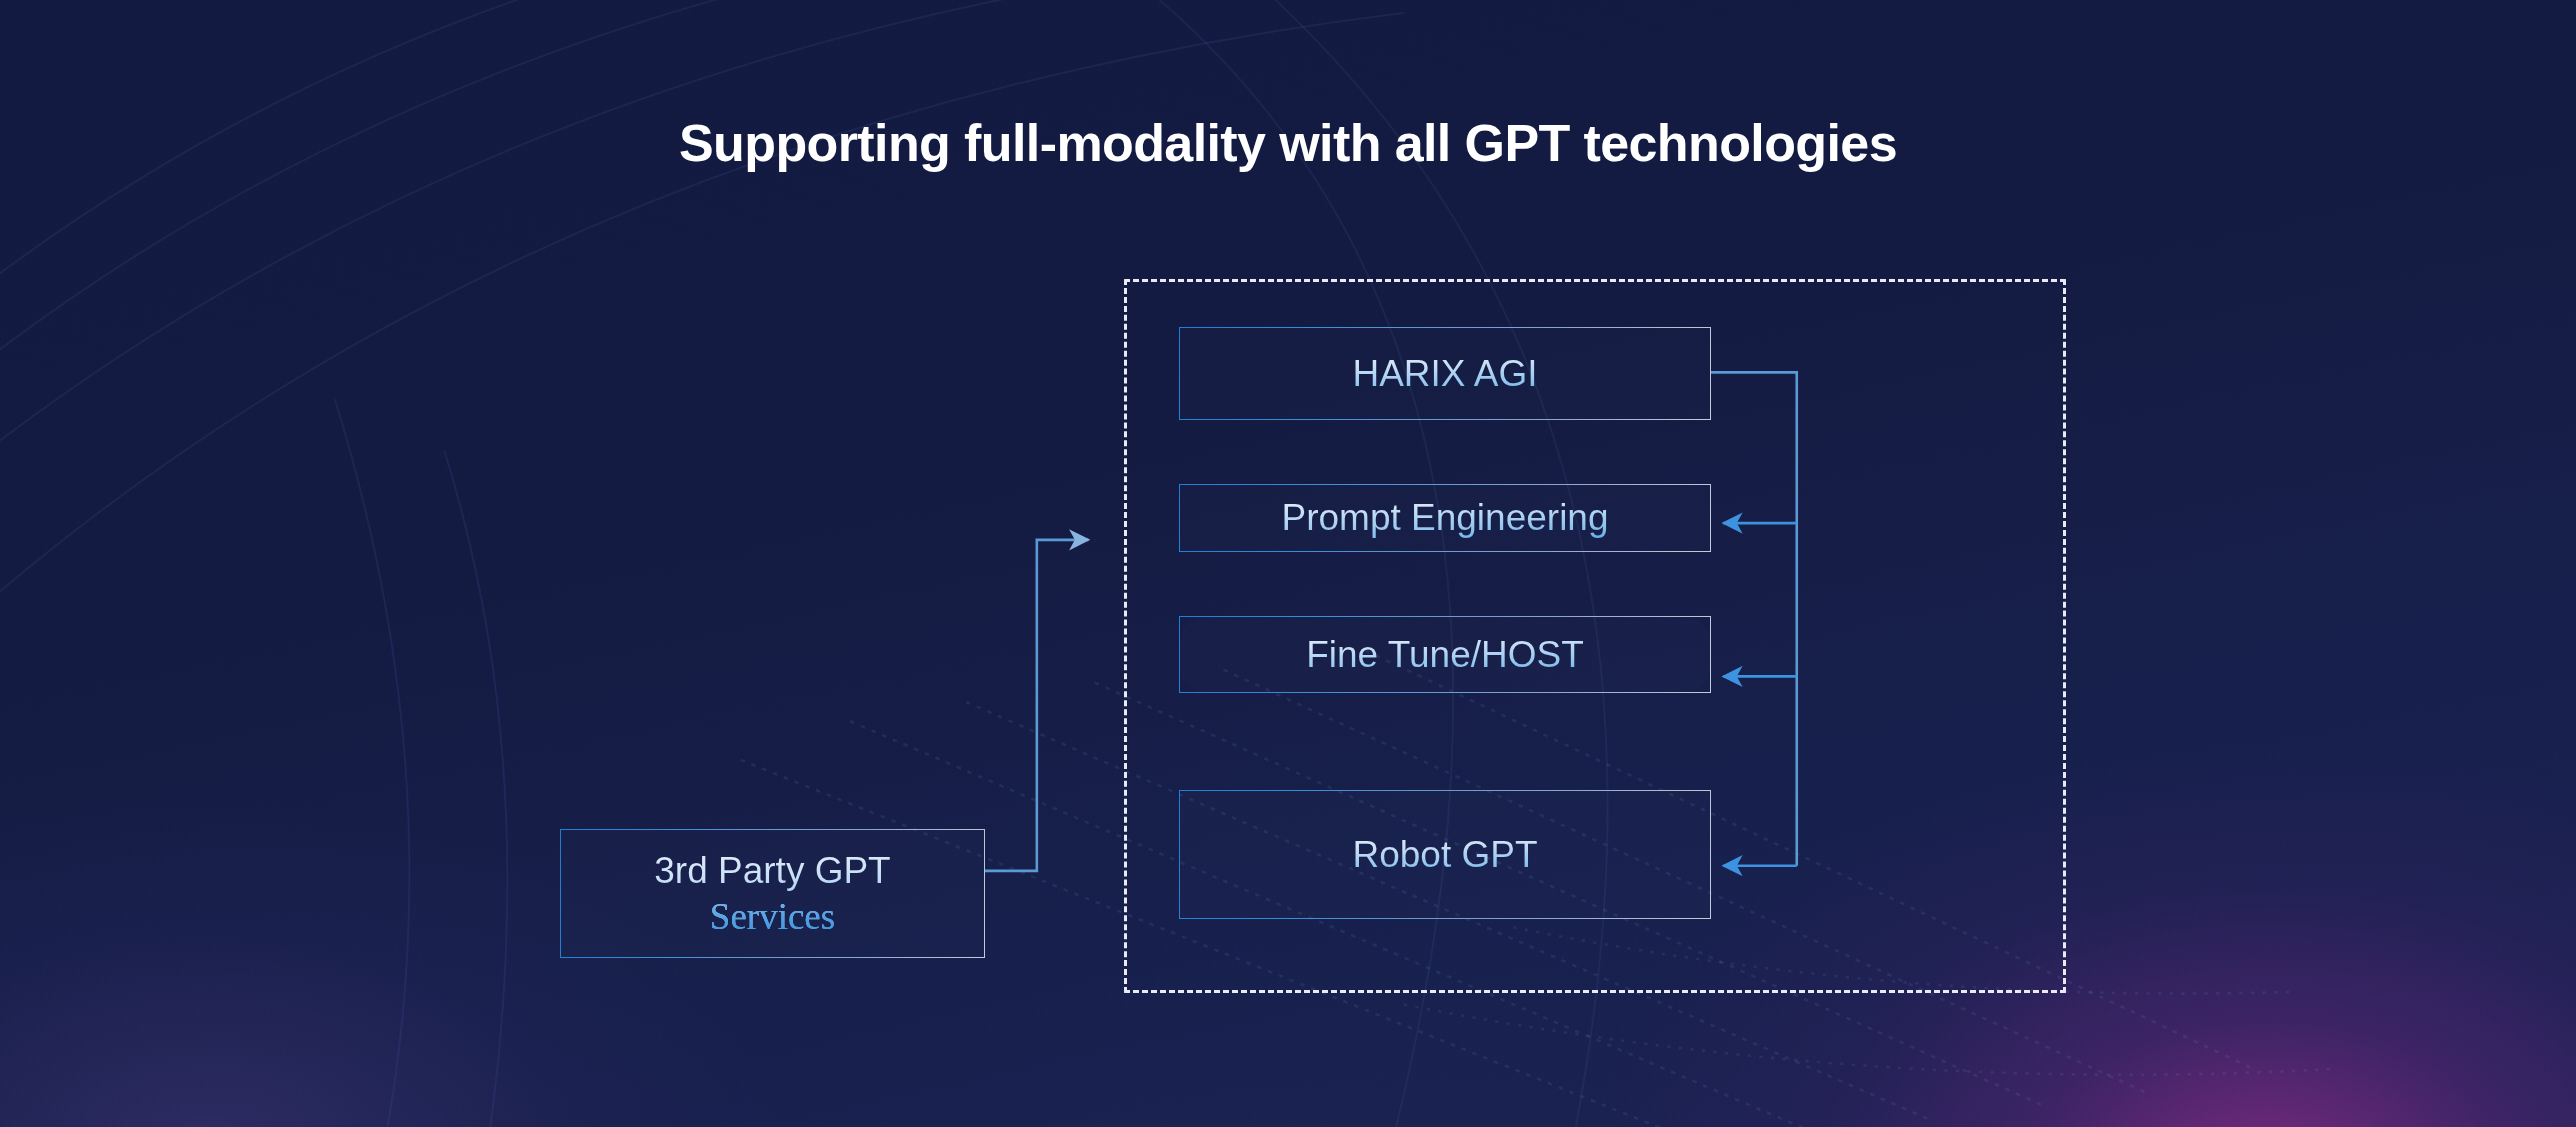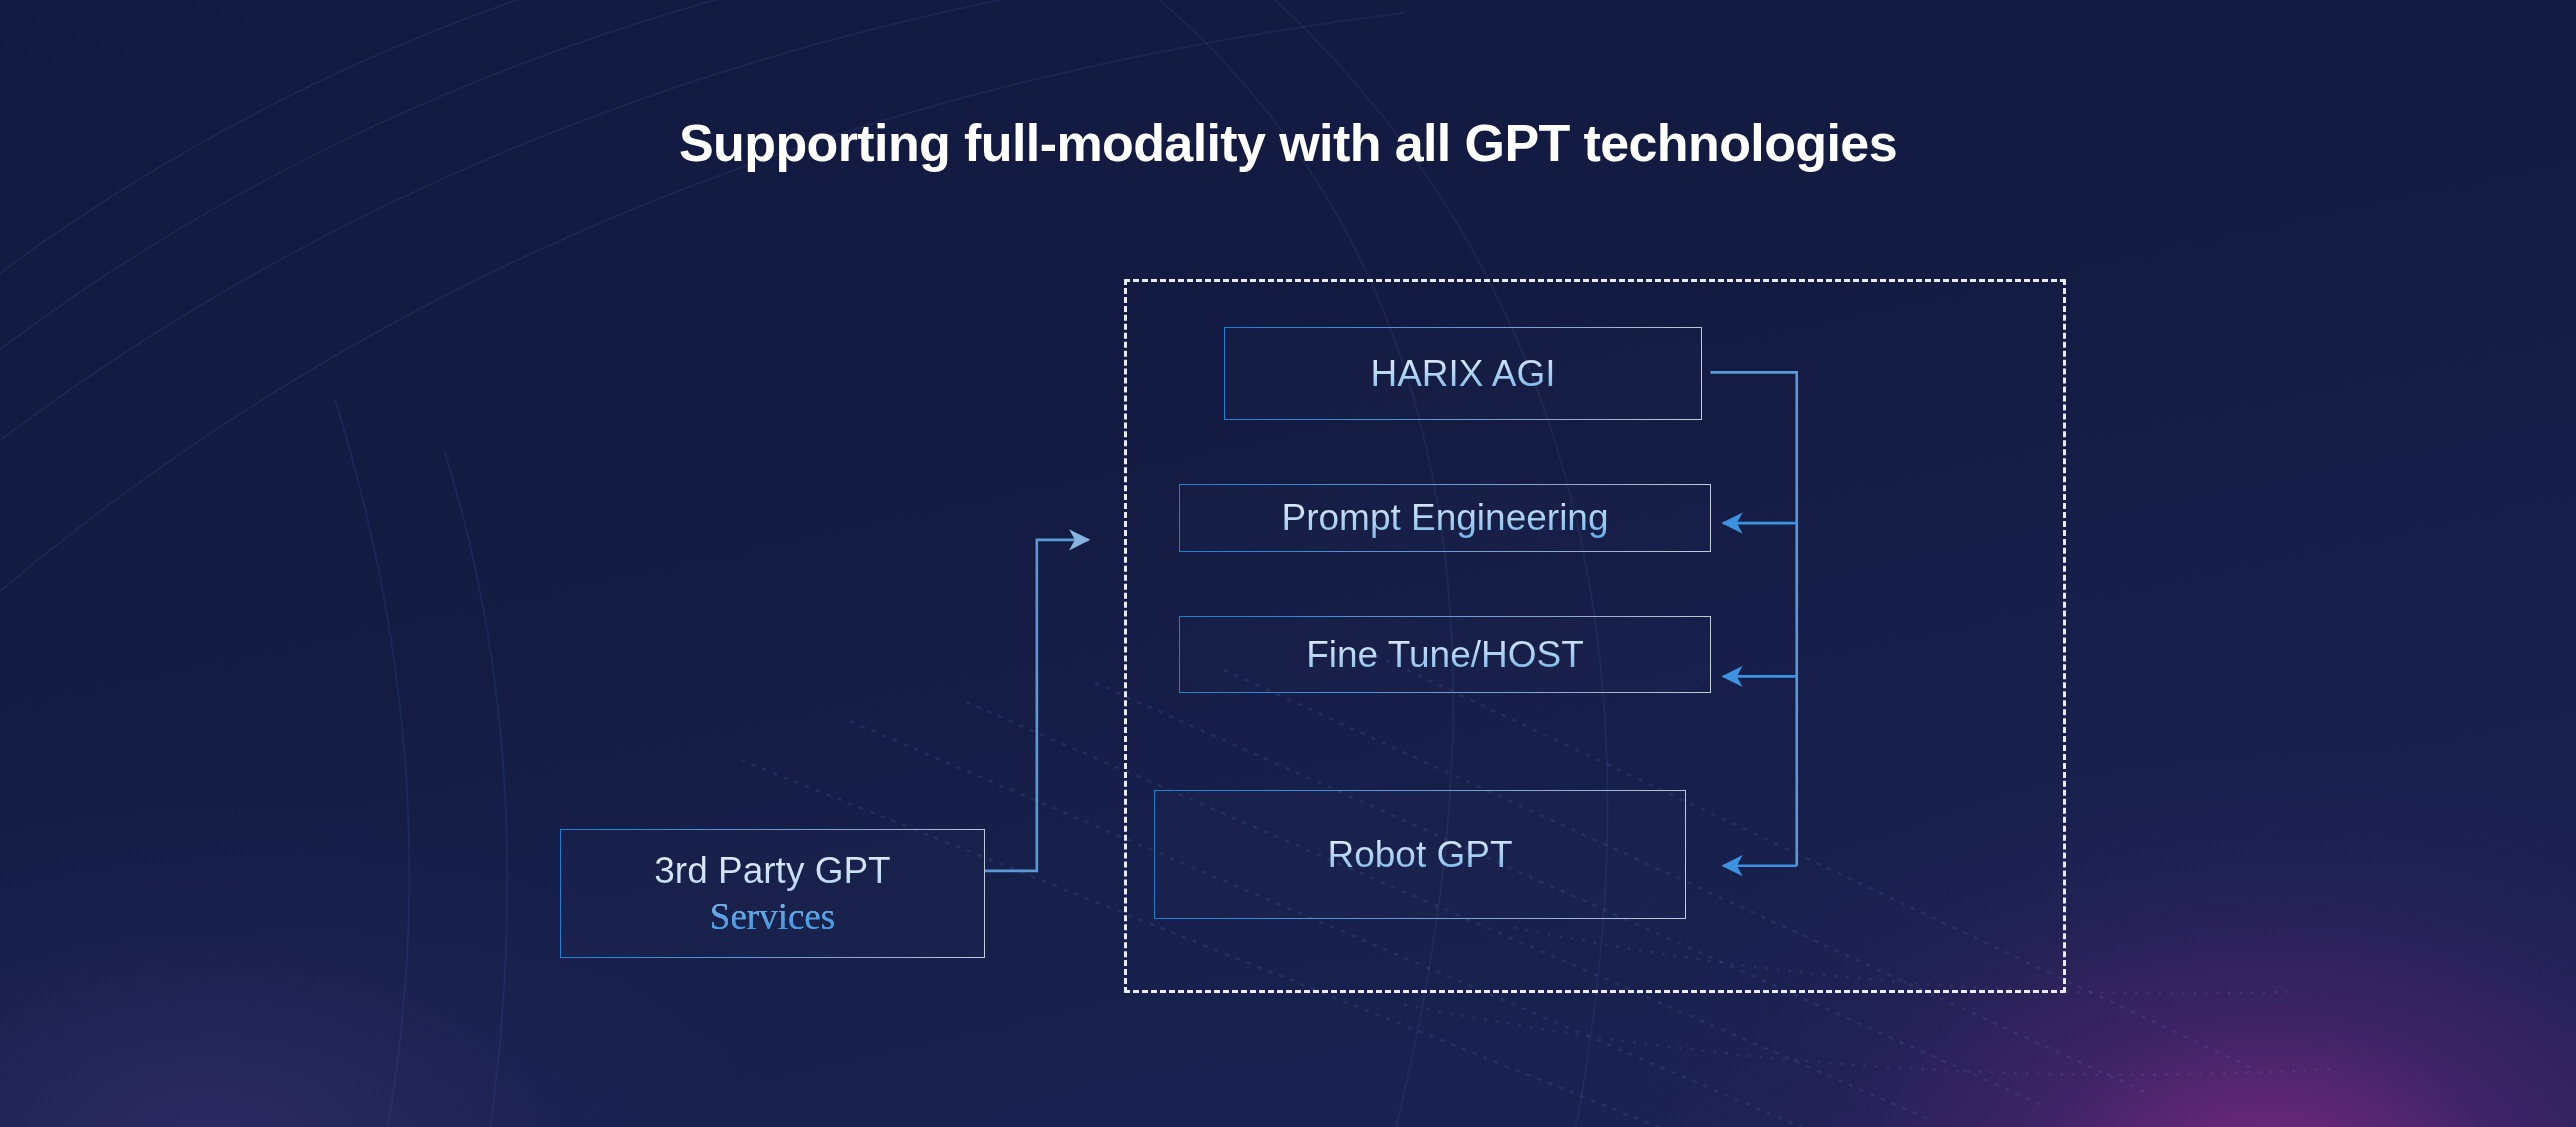--- a/index.html
+++ b/index.html
@@ -113,24 +113,24 @@
     padding: 0 6.4px;
   }
   .mbox-label .accent {
     background: linear-gradient(178deg, #7fbaec 0%, #4d9fe4 60%, #3d93e0 100%);
     -webkit-background-clip: text;
     background-clip: text;
     color: transparent;
     font-family: Liberation Serif, serif;
     -webkit-text-fill-color: transparent;
   }
-  #box-harix        { left: 1224px; top: 327px;  width: 478px; height: 93px; }
+  #box-harix        { left: 1179px; top: 327px;  width: 532px; height: 93px; }
   #box-prompt       { left: 1179px; top: 484px;  width: 532px; height: 68px; }
   #box-finetune     { left: 1179px; top: 616px;  width: 532px; height: 77px; border-radius: 28px; }
-  #box-robotgpt     { left: 1154px; top: 790px; width: 532px; height: 129px; }
+  #box-robotgpt     { left: 1179px; top: 790px; width: 532px; height: 129px; }
   #box-thirdparty   { left: 560px;  top: 791px; width: 425px; height: 129px; margin-top: 38px; }
 
   
   .side-caption {
     position: absolute;
     left: 1816px;
     top: 554px;
     width: 251px;
     text-align: center;
     font-size: 37px;

